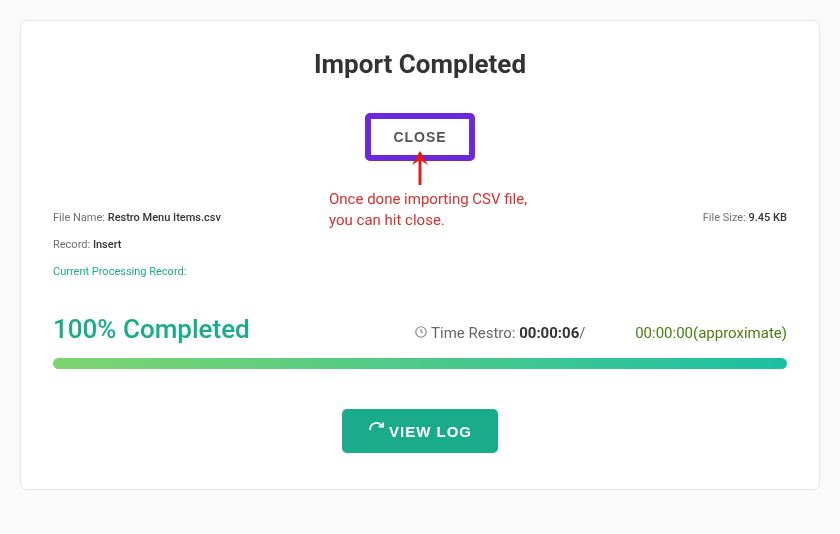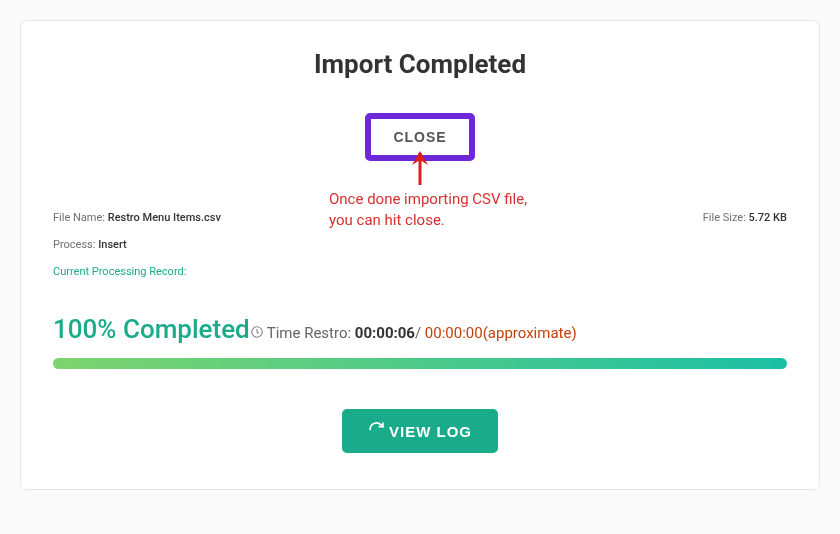--- a/index.html
+++ b/index.html
@@ -68,39 +68,40 @@
       color: #707070;
     }
     .info-row .value { color: #333; font-weight: 500; }
     .green { color: #1aab8a; }
     .red { color: #d9534f; }
     .progress-section {
       margin-top: 36px;
     }
     .progress-header {
       display: flex;
+      justify-content: space-between;
       align-items: baseline;
       margin-bottom: 14px;
     }
     .progress-percent {
       color: #1aab8a;
       font-size: 26px;
       font-weight: 500;
     }
     .time-elapsed {
       font-size: 15px;
       color: #666;
     }
     .time-elapsed .clock-icon {
       display: inline-block;
       vertical-align: -1px;
       margin-right: 3px;
     }
     .time-elapsed .bold { color: #333; font-weight: 700; }
-    .time-elapsed .approx { color: #c2410c; }
+    .time-elapsed .approx { color: #4d7c0f; margin-left: 46px; }
     .progress-bar {
       width: 100%;
       height: 11px;
       border-radius: 6px;
       background: linear-gradient(90deg, #7ed46e 0%, #1cbfa5 100%);
     }
     .viewlog-wrap {
       display: flex;
       justify-content: center;
       margin-top: 40px;
@@ -140,26 +141,26 @@
     <span>Once done importing CSV file,</span><br>
     <span>you can hit close.</span>
   </div>
 
   <div class="info-grid">
     <div class="info-row">
       <span>
         <span>File Name: </span><span class="value">Restro Menu Items.csv</span>
       </span>
       <span>
-        <span>File Size: </span><span class="value">5.72 KB</span>
+        <span>File Size: </span><span class="value">9.45 KB</span>
       </span>
     </div>
     <div class="info-row">
       <span>
-        <span>Process: </span><span class="value">Insert</span>
+        <span>Record: </span><span class="value">Insert</span>
       </span>
     </div>
     <div class="info-row">
       <span class="green">Current Processing Record:</span>
     </div>
   </div>
 
   <div class="progress-section">
     <div class="progress-header">
       <div class="progress-percent">100% Completed</div>

